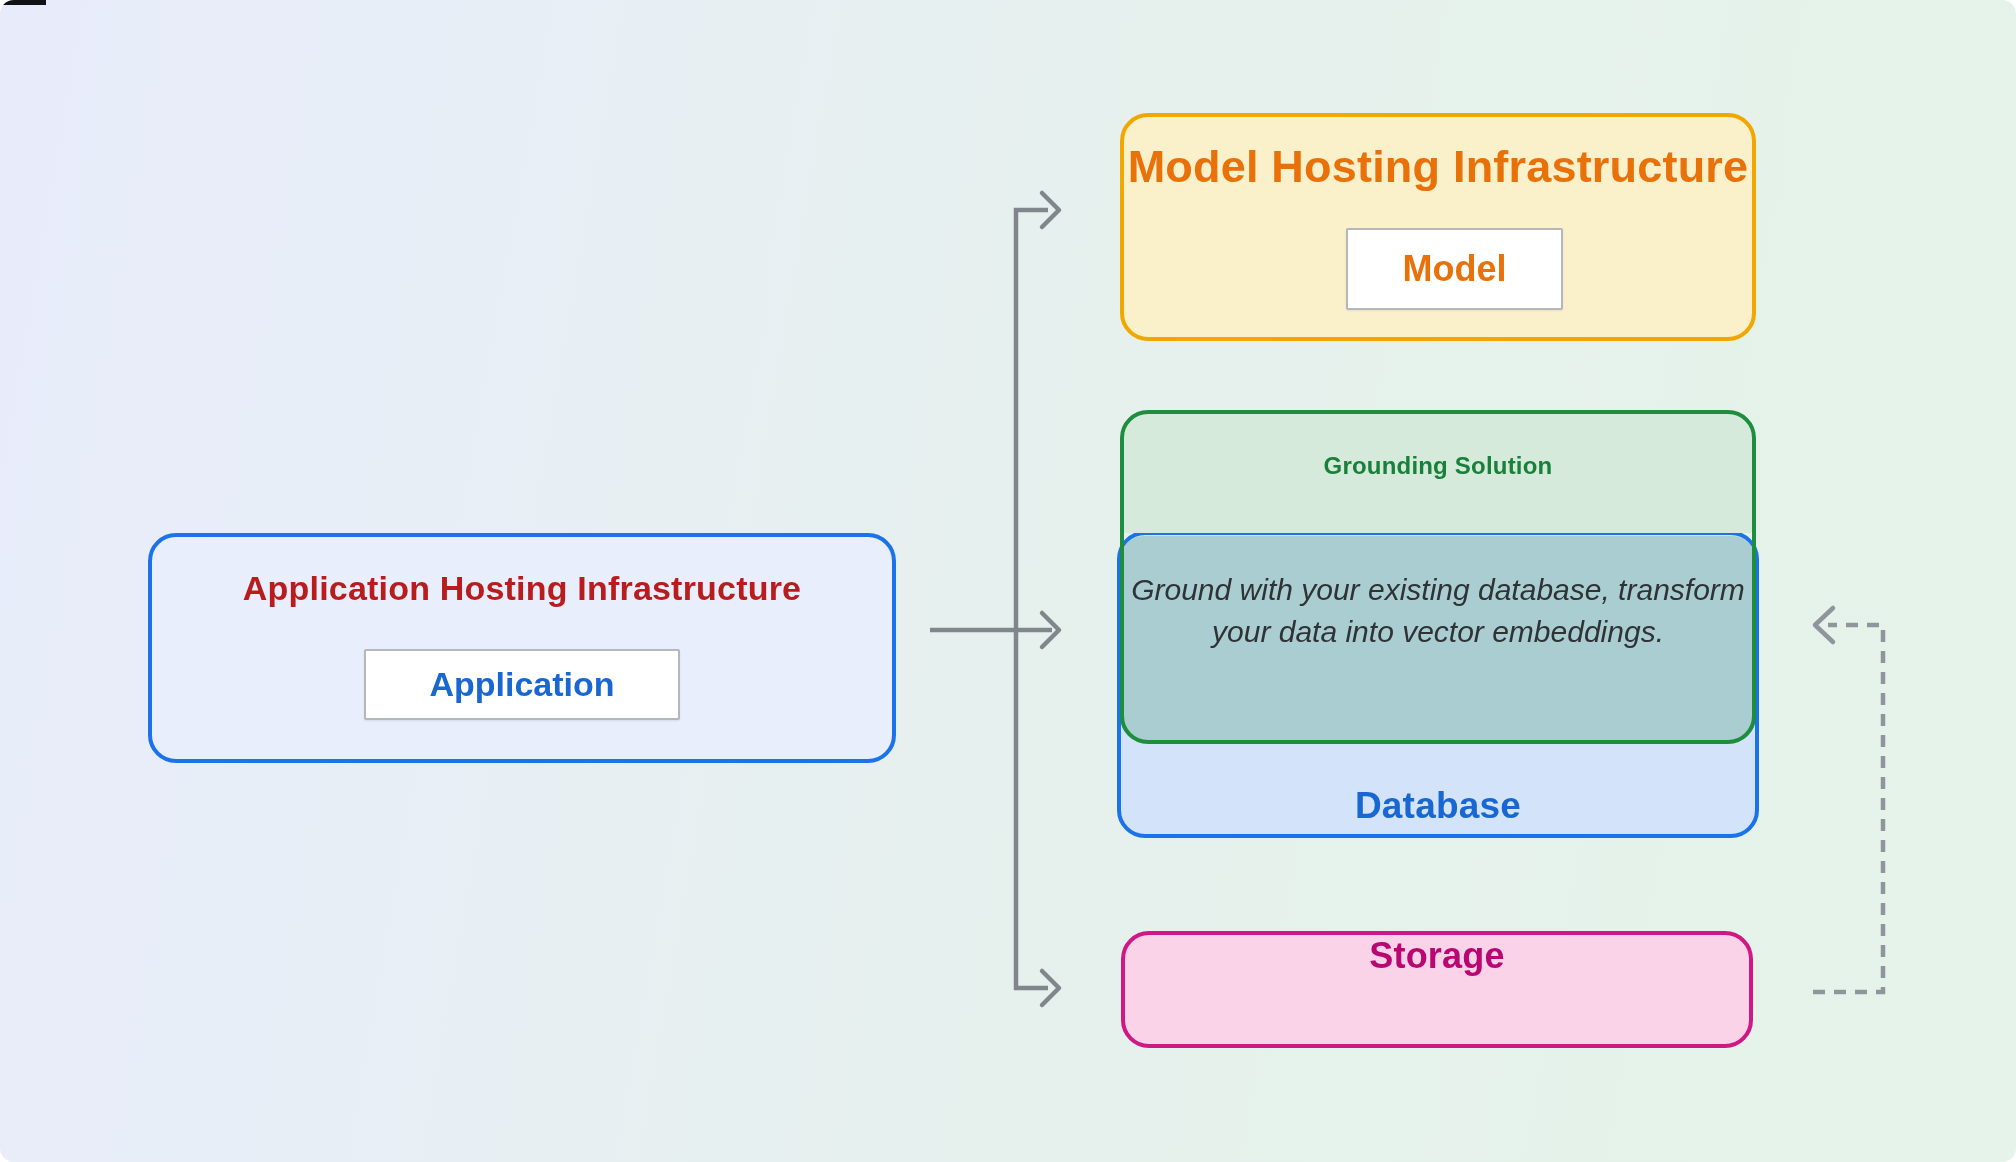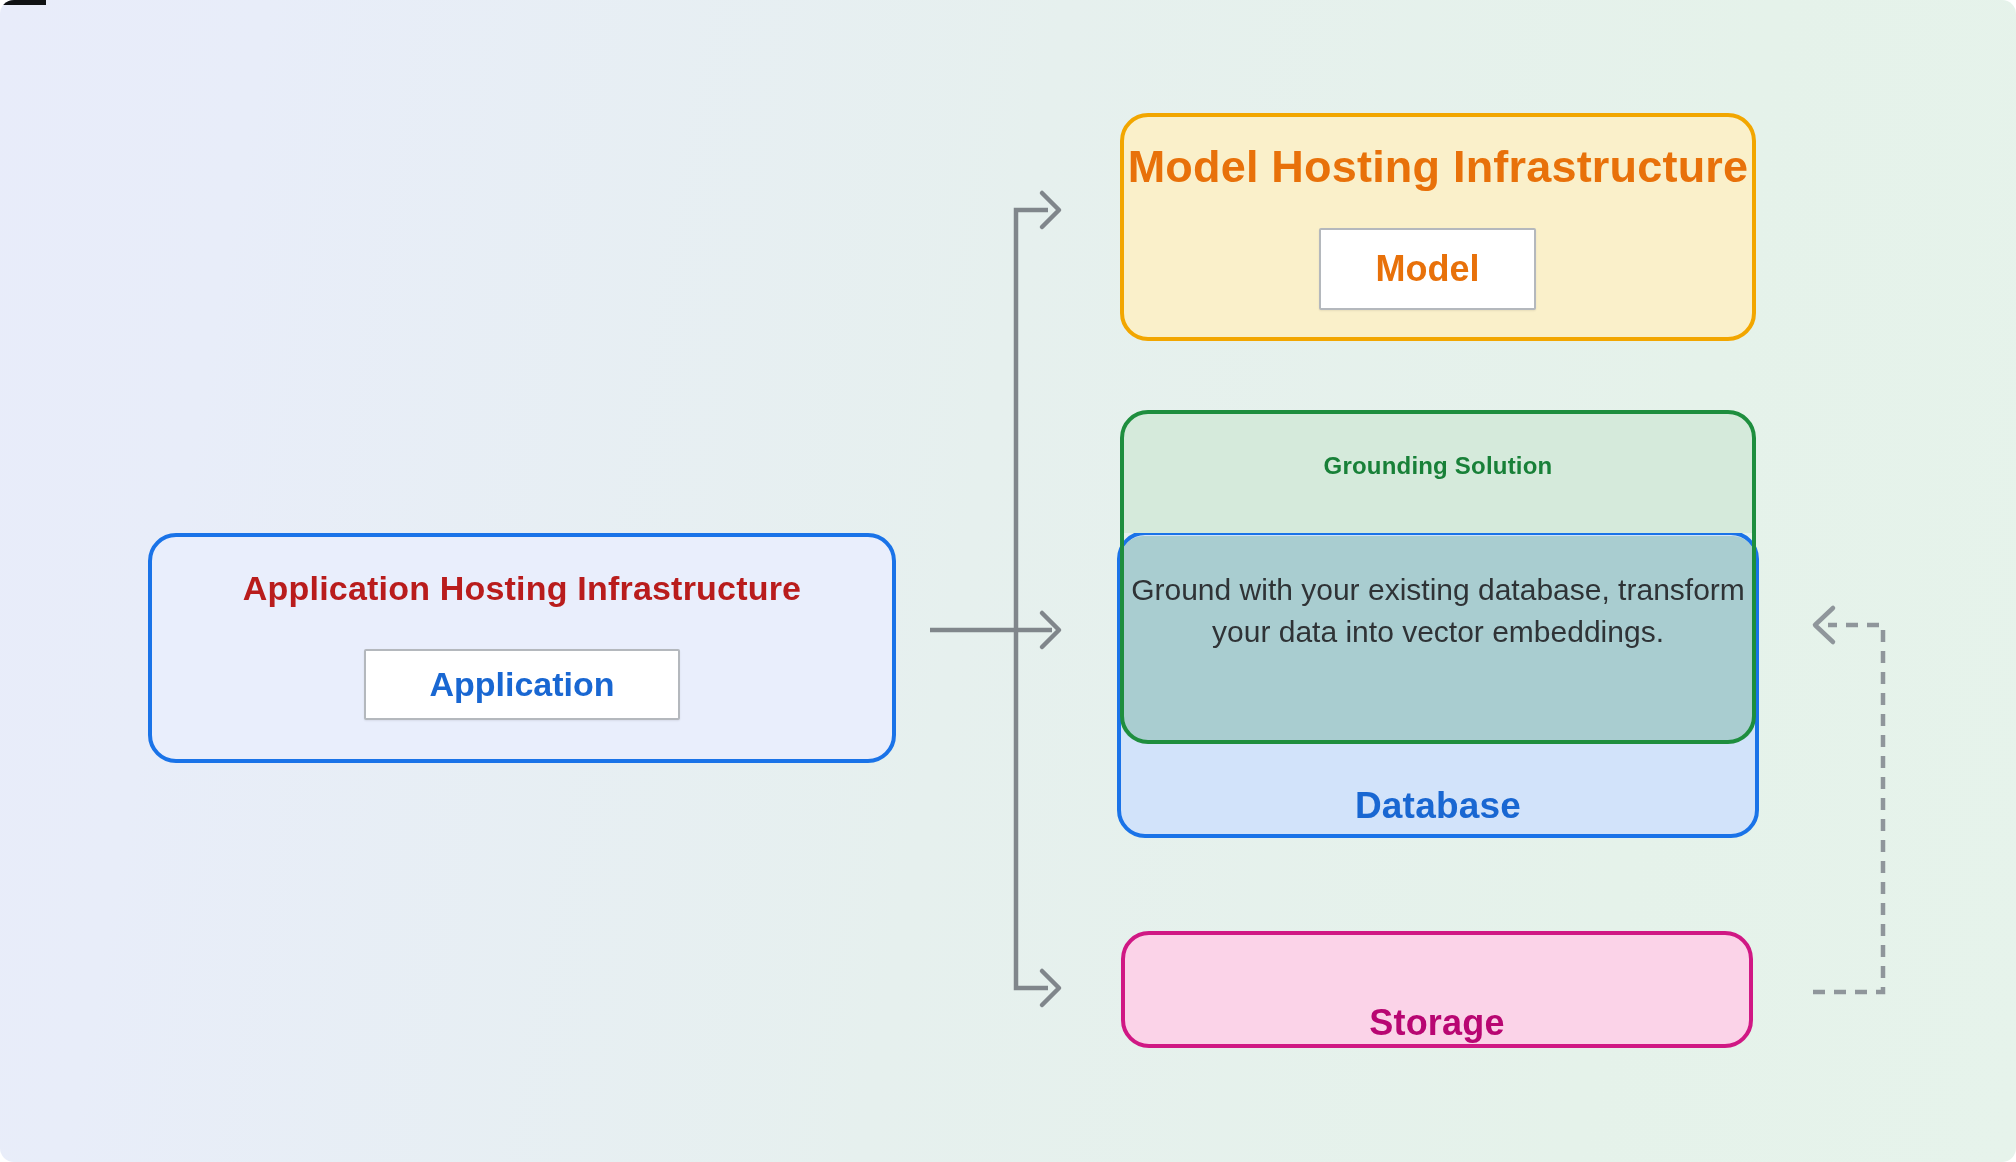--- a/index.html
+++ b/index.html
@@ -21,38 +21,38 @@
   }
 
   
   .app-box{left:148px;top:533px;width:748px;height:230px;background:#e9eefc;border:4px solid #1a73e8;}
   .app-title{position:absolute;left:0;top:30px;width:100%;font-size:34px;line-height:42px;color:#b91c1c;}
   .app-chip{left:212px;top:112px;width:316px;height:71px;font-size:34px;color:#1967d2;}
 
   
   .model-box{left:1120px;top:113px;width:636px;height:228px;background:#faf0ca;border:4px solid #f2a600;}
   .model-title{position:absolute;left:0;top:28px;width:100%;font-size:45px;line-height:44px;color:#e8710a;}
-  .model-chip{left:195px;top:111px;width:217px;height:82px;font-size:36px;color:#e8710a;}
+  .model-chip{left:222px;top:111px;width:217px;height:82px;font-size:36px;color:#e8710a;}
 
   
   .db-box{left:1117px;top:531px;width:642px;height:307px;background:#d2e3fa;border:4px solid #1a73e8;z-index:1;}
   .green-fill{position:absolute;left:1124px;top:414px;width:628px;height:119px;background:#d5eadb;border-radius:24px 24px 0 0;z-index:2;}
   .teal-fill{position:absolute;left:1121px;top:536px;width:634px;height:206px;background:#a9cdd0;border-radius:22px;z-index:2;}
   .green-border{position:absolute;left:1120px;top:410px;width:636px;height:334px;box-sizing:border-box;border:4px solid #1e8e3e;border-radius:28px;background:transparent;z-index:3;}
   .grounding-title{position:absolute;left:1120px;top:444px;width:636px;font-size:24px;line-height:44px;color:#188038;z-index:4;}
   .grounding-desc{
     position:absolute;left:1128px;top:569px;width:620px;z-index:4;
-    font-size:30px;line-height:42px;color:#2f3336;text-align:center;font-weight:normal;
+    font-size:30px;line-height:42px;color:#2f3336;text-align:center;font-weight:normal;font-style:italic;
   }
   .db-label{position:absolute;left:1120px;top:784px;width:636px;font-size:37px;line-height:44px;color:#1967d2;z-index:4;}
 
   
   .storage-box{
     left:1121px;top:931px;width:632px;height:117px;background:#fbd3e8;border:4px solid #d01884;
-    display:flex;align-items:flex-end;justify-content:center;z-index:1;
+    display:flex;align-items:flex-start;justify-content:center;z-index:1;
   }
   .storage-label{font-size:36px;color:#b80672;}
 
   .arrow-layer{position:absolute;left:0;top:0;width:2016px;height:1162px;z-index:0;}
 </style>
 </head>
 <body>
 
 <div id="canvas">
 

